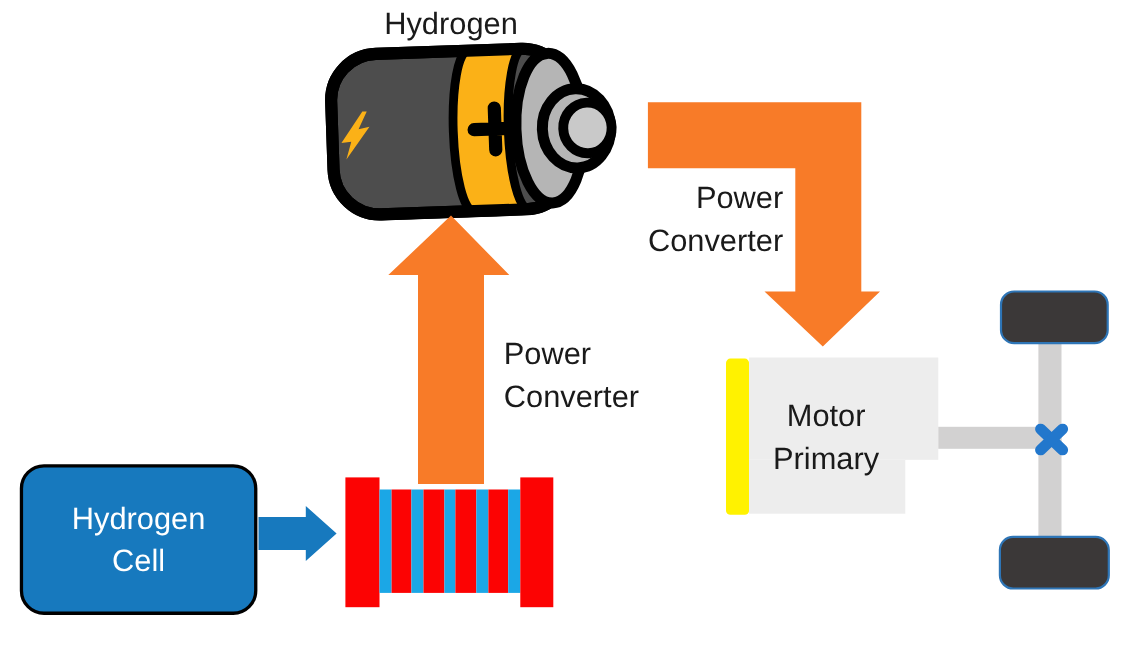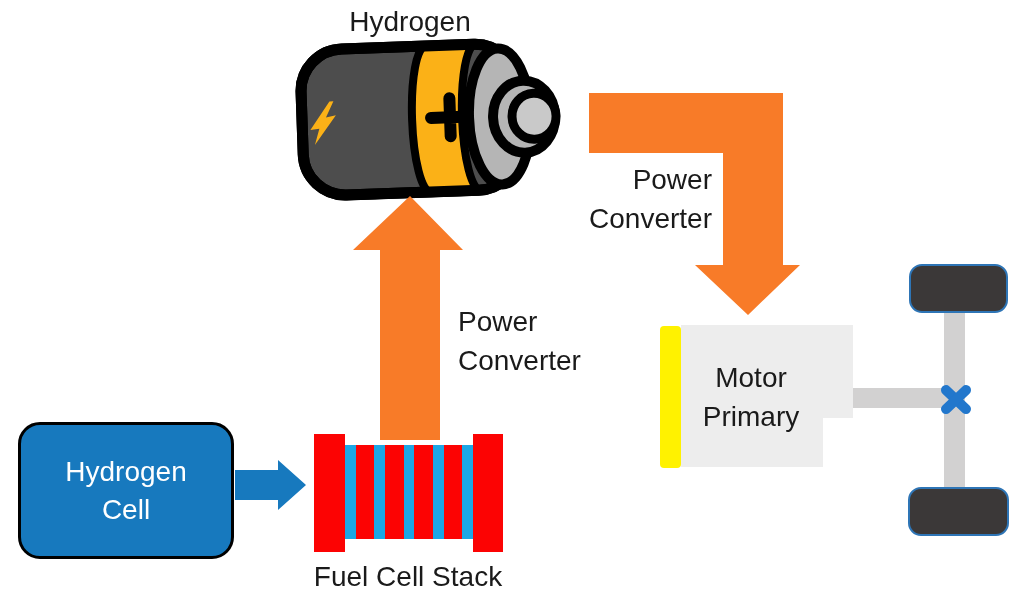--- a/index.html
+++ b/index.html
@@ -108,21 +108,20 @@
       <div class="stripe red"></div>
       <div class="stripe cyan"></div>
       <div class="stripe red"></div>
       <div class="stripe cyan"></div>
       <div class="stripe red"></div>
       <div class="stripe cyan"></div>
       <div class="stripe red"></div>
       <div class="stripe cyan"></div>
     </div>
   <div class="plate right"></div>
-  <div class="lbl centered" style="left:408px;top:557px;">Fuel Cell Stack</div>
 
   <div class="motor-stripe"></div>
   <div class="motor-upper"></div>
   <div class="motor-lower"></div>
   <div class="lbl centered" style="left:751px;top:358px;">
     <div>Motor</div>
     <div>Primary</div>
   </div>
 
   <div class="axle-v"></div>

